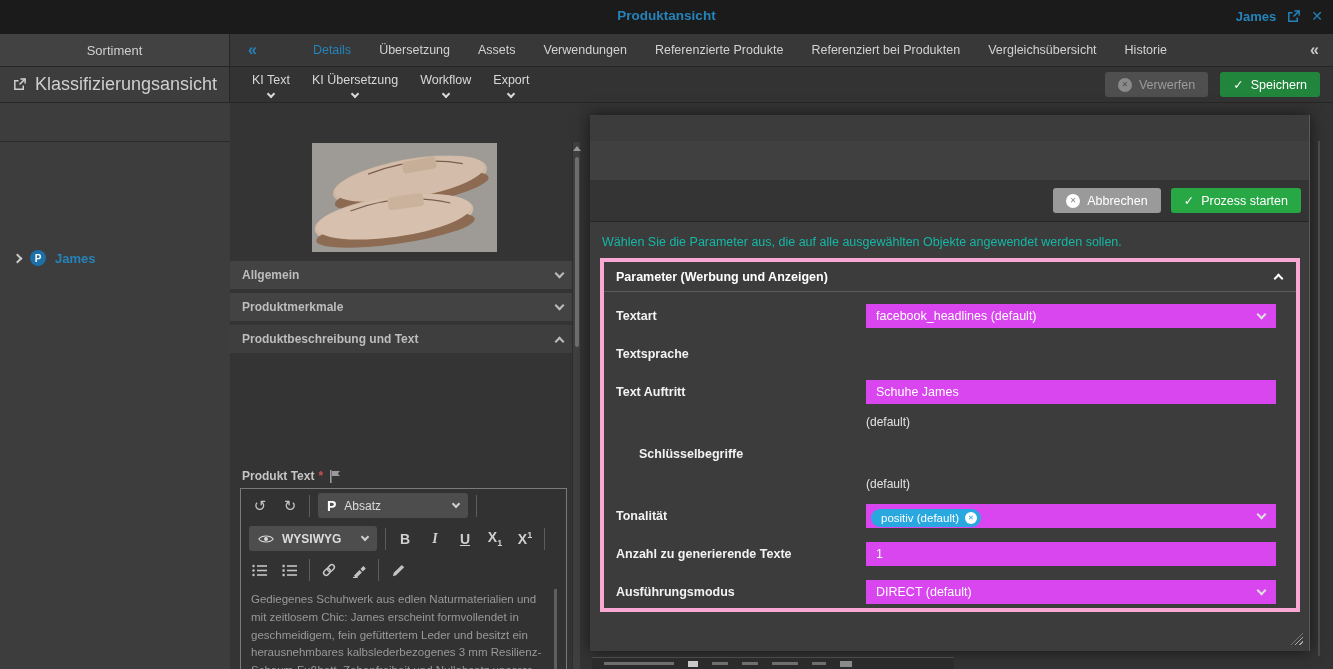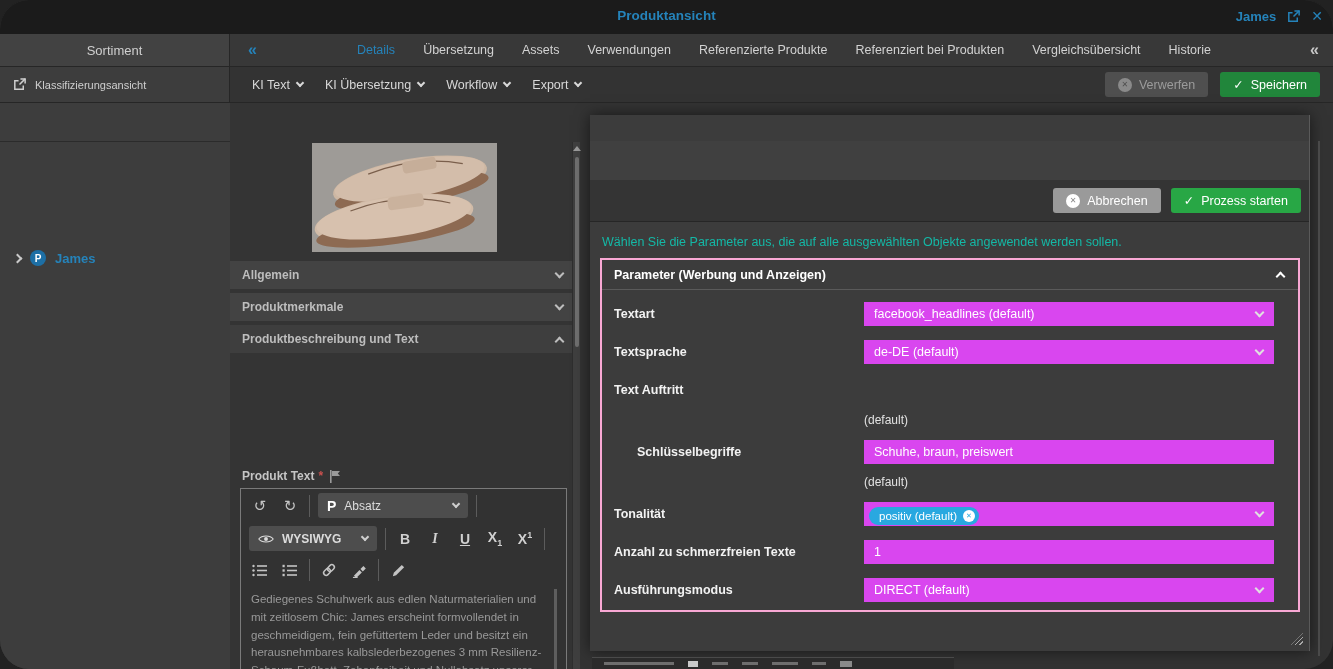--- a/index.html
+++ b/index.html
@@ -1,20 +1,20 @@
 <!DOCTYPE html>
 <html style="--accent: #2583ba; --modal-blue: #2196d8; --tag-blue: #29a8e0; --green: #28a745; --green-dark: #21863b; --red: #c9504e;"><head>
 <meta charset="utf-8">
 <style>
   * { margin:0; padding:0; box-sizing:border-box; }
   html,body { background:#222; }
   .app {
     position:relative; width:1333px; height:669px; overflow:hidden;
     background:#333; font-family:"Liberation Sans", sans-serif;
-    -webkit-font-smoothing:antialiased; color:#ddd;border-radius:29px;
+    -webkit-font-smoothing:antialiased; color:#ddd;
   }
   .abs { position:absolute; }
   .uni { font-family:"DejaVu Sans", sans-serif; }
 
   
   .chv { display:inline-block; width:7px; height:7px; border-right:2px solid currentColor; border-bottom:2px solid currentColor; }
   .chv.down { transform:rotate(45deg); margin-top:-3px; }
   .chv.up { transform:rotate(225deg); margin-top:4px; }
   .chv.right { transform:rotate(-45deg); }
 
@@ -23,31 +23,31 @@
   .page-title { left:0; right:0; top:8px; text-align:center; font-weight:bold; font-size:13.5px; color:var(--accent,#2583ba); }
   .userarea { right:10px; top:8px; display:flex; align-items:center; gap:10px; color:var(--accent,#2583ba); }
   .username { font-weight:bold; font-size:13px; }
 
   
   .sb-head { left:0; top:34px; width:230px; height:33px; background:#424242; border-bottom:1px solid #262626; border-right:1px solid #262626;
              display:flex; align-items:center; justify-content:center; font-size:13px; color:#cfcfcf; }
   .tabbar { left:230px; top:34px; width:1103px; height:33px; background:#383838; border-bottom:1px solid #262626;
             display:flex; align-items:center; font-size:12.5px; color:#d2d2d2; }
   .tabbar .collapse-l { margin-left:18px; color:var(--accent,#2583ba); font-size:16px; font-weight:bold; }
-  .tabs { display:flex; gap:28px; margin-left:100px; }
+  .tabs { display:flex; gap:28px; margin-left:56px; }
   .tab { cursor:default; }
   .tab.active { color:var(--accent,#2583ba); }
   .tabbar .collapse-r { margin-left:auto; margin-right:14px; color:#c8c8c8; font-size:16px; font-weight:bold; }
 
   
   .sb-row3 { left:0; top:67px; width:230px; height:36px; background:#3d3d3d; border-bottom:1px solid #262626; border-right:1px solid #262626;
-             display:flex; align-items:center; gap:8px; padding-left:12px; color:#cfcfcf; font-size:11px; }
+             display:flex; align-items:center; gap:8px; padding-left:12px; color:#cfcfcf; font-size:18px; }
   .actionbar { left:230px; top:67px; width:1103px; height:36px; background:#333; border-bottom:1px solid #262626;
                display:flex; align-items:center; font-size:12.5px; color:#d8d8d8; }
-  .menu { display:flex; align-items:center; gap:7px; margin-left:22px; }
+  .menu { display:flex; align-items:center; gap:7px; margin-left:22px;flex-direction:column; }
   .menu .chv { width:6px; height:6px; }
   .btn { display:inline-flex; align-items:center; justify-content:center; gap:7px; height:25px; border-radius:3px; font-size:12.5px; padding:0 13px; }
   .btn-discard { background:#4f4f4f; color:#9b9b9b; }
   .btn-save { background:var(--green-dark,#21863b); color:#fff; }
   .btn-cancel { background:#9a9a9a; color:#fff; }
   .btn-submit { background:var(--green,#28a745); color:#fff; }
   .xc { width:14px; height:14px; border-radius:50%; display:inline-flex; align-items:center; justify-content:center; font-size:8px; font-weight:bold; }
   .xc-dim { background:#8a8a8a; color:#4f4f4f; }
   .xc-lite { background:#fff; color:#8a8a8a; }
 
@@ -84,21 +84,21 @@
   .tri-up { width:0; height:0; border-left:4px solid transparent; border-right:4px solid transparent; border-bottom:5px solid #9a9a9a; }
 
   
   .modal { left:590px; top:115px; width:720px; height:536px; background:#3c3c3c; box-shadow:0 0 14px rgba(0,0,0,.55); border-right:1px solid #5a5a5a; }
   .modal-head { left:0; top:0; width:100%; height:26px; background:#000; display:flex; align-items:center; justify-content:center; }
   .modal-title { color:var(--modal-blue,#2196d8); font-weight:bold; font-size:13px; }
   .modal-gap { left:0; top:26px; width:100%; height:39px; background:#404040; }
   .modal-btnrow { left:0; top:65px; width:100%; height:42px; background:#343434; border-bottom:1px solid #262626;
                   display:flex; align-items:center; justify-content:flex-end; gap:10px; padding-right:8px; }
   .instruction { left:12px; top:120px; font-size:12.5px; color:#14b8a6; }
-  .psec { left:10px; top:143px; width:700px; height:354px; border:2px solid #f9a8d4;padding-left:19px; }
+  .psec { left:10px; top:143px; width:700px; height:354px; border:4px solid #f9a8d4;padding-left:19px; }
   .psec-head { left:0; top:0; width:100%; height:30px; border-bottom:1px solid #5a5a5a; display:flex; align-items:center;
                justify-content:space-between; padding:0 14px 0 12px; color:#fff; font-weight:bold; font-size:12.5px; }
   .flabel { position:absolute; left:12px; font-weight:bold; font-size:12.5px; color:#f2f2f2; line-height:24px; }
   .fctl { position:absolute; left:262px; width:410px; height:24px; background:#d946ef; color:#fff; font-size:12.5px; }
   .fselect { display:flex; align-items:center; padding:0 26px 0 10px; }
   .fselect .chv { position:absolute; right:11px; top:10px; color:#e0e0e0; }
   input.fctl { border:none; outline:none; padding:0 10px; font-family:"Liberation Sans",sans-serif; }
   .fhint { position:absolute; left:262px; font-size:12px; color:#e2e2e2; }
   .tag { display:inline-flex; align-items:center; gap:6px; background:var(--tag-blue,#29a8e0); color:#fff; border-radius:10px;
          height:18px; padding:0 4px 0 10px; font-size:11.5px; margin-top:3px; }
@@ -351,42 +351,38 @@
         <span class="chv up"></span>
       </div>
 
       <div class="flabel" style="top:42px;">Textart</div>
       <div class="fctl fselect" style="top:42px;">
         <span>facebook_headlines (default)</span>
         <span class="chv down"></span>
       </div>
 
       <div class="flabel" style="top:80px;">Textsprache</div>
-      <div class="fctl fselect" style="top:80px;">
-        <span>de-DE (default)</span>
-        <span class="chv down"></span>
-      </div>
 
       <div class="flabel" style="top:118px;">Text Auftritt</div>
+      <input class="fctl" style="top: 118px;" value="Schuhe James">
       <div class="fhint" style="top:153px;">(default)</div>
 
       <div class="flabel" style="top:180px;margin-left:23px;">Schlüsselbegriffe</div>
-      <input class="fctl" style="top: 180px;" value="Schuhe, braun, preiswert">
       <div class="fhint" style="top:215px;">(default)</div>
 
       <div class="flabel" style="top:242px;">Tonalität</div>
       <div class="fctl fselect" style="top:242px; padding-left:5px;">
         <span class="tag">
           <span>positiv (default)</span>
           <span class="tag-x uni">✕</span>
         </span>
         <span class="chv down"></span>
       </div>
 
-      <div class="flabel" style="top:280px;">Anzahl zu schmerzfreien Texte</div>
+      <div class="flabel" style="top:280px;">Anzahl zu generierende Texte</div>
       <input class="fctl" style="top: 280px;" value="1">
 
       <div class="flabel" style="top:318px;">Ausführungsmodus</div>
       <div class="fctl fselect" style="top:318px;text-align:center;">
         <span>DIRECT (default)</span>
         <span class="chv down"></span>
       </div>
     </div>
 
     <div class="abs grip"></div>

